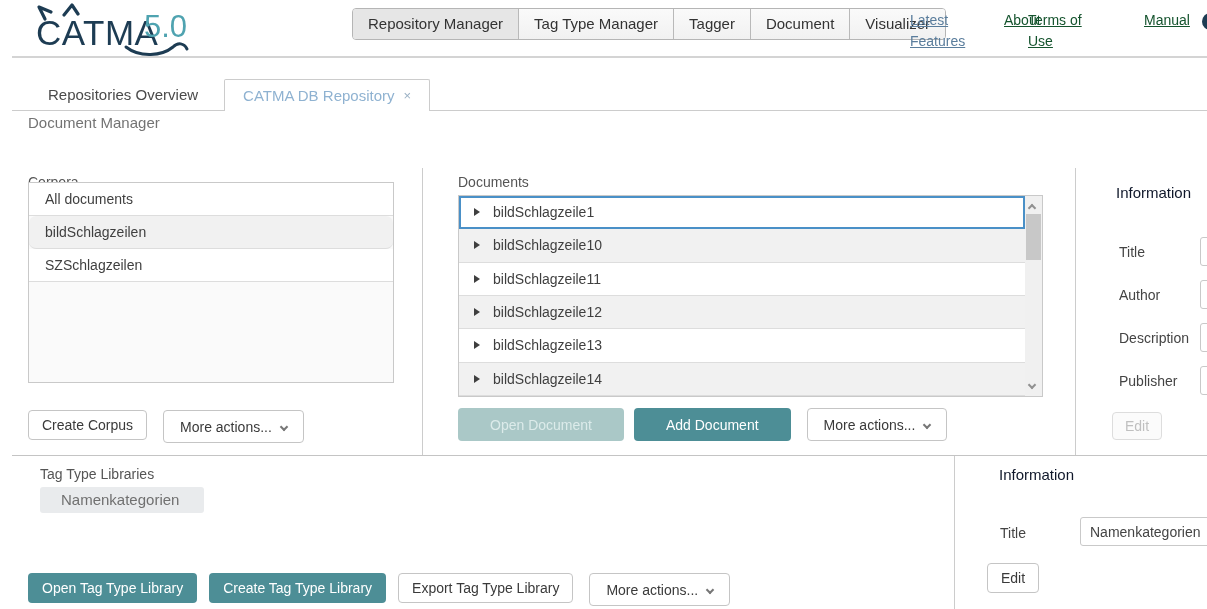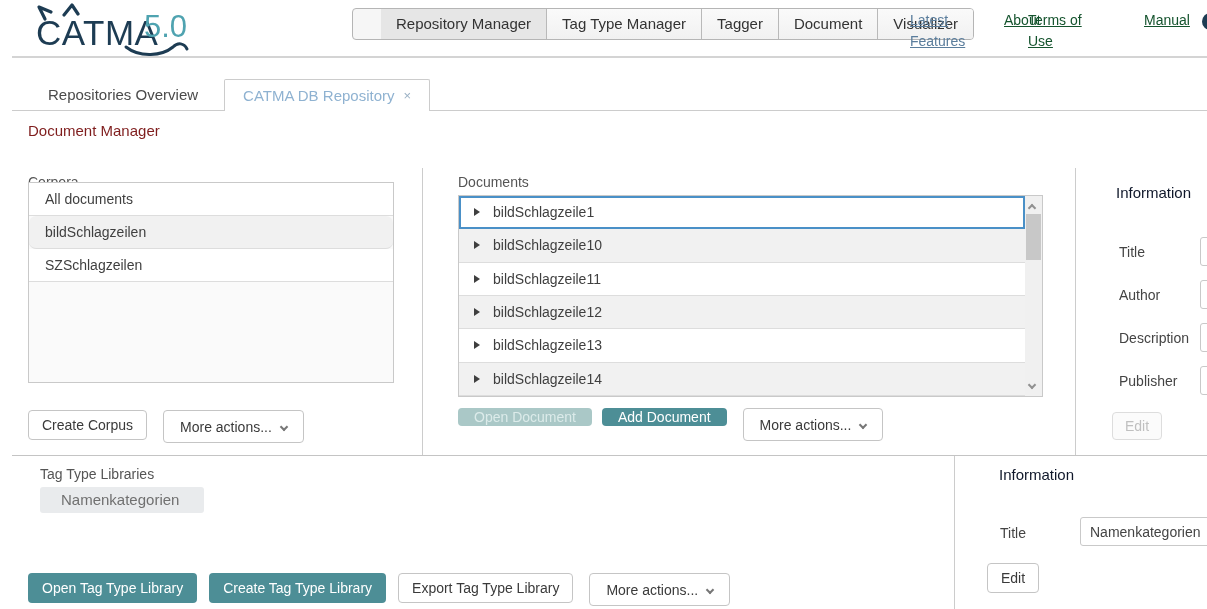--- a/index.html
+++ b/index.html
@@ -6,21 +6,21 @@
   html,body { background:#fff; }
   .screen {
     position:relative; width:1207px; height:609px; overflow:hidden;
     background:#fff; font-family:"Liberation Sans",sans-serif;
     font-size:14px; color:#3a3a3a;margin-left:12px;
   }
   
   .logo { position:absolute; left:6px; top:3px; width:182px; height:54px; }
   .nav-group {
     position:absolute; left:340px; top:8px; height:32px; display:flex;
-    border:1px solid #b5b5b5; border-radius:4px; overflow:hidden; background:#f6f6f6;padding-left:28px;
+    border:1px solid #b5b5b5; border-radius:4px; overflow:hidden; background:#f6f6f6;
   }
   .nav-btn {
     padding:0 15px; line-height:30px; font-size:15px; color:#333;
     background:linear-gradient(#fafafa,#f1f1f1); border:none;
     border-right:1px solid #b9b9b9; cursor:pointer; font-family:inherit;
   }
   .nav-btn:last-child { border-right:none; }
   .nav-btn.active { background:#e6e6e6; }
   .hlink {
     position:absolute; top:10px; font-size:14px; line-height:21px;
@@ -42,35 +42,35 @@
   .tab {
     line-height:31px; padding:0 26px; font-size:15px; color:#4a4a4a; cursor:pointer;
     display:flex; align-items:center; gap:9px; white-space:nowrap;
   }
   .tab.active {
     height:32px; margin-bottom:-1px; background:#fff;
     border:1px solid #ccc; border-bottom:none; border-radius:2px 2px 0 0;
     color:var(--tab-active,#8fb2d1); padding:0 18px;
   }
   .tab-close { font-size:13px; color:#9ab0c4; cursor:pointer; }
-  .page-title { position:absolute; left:16px; top:122px; font-size:15px; color:#7f1d1d; }
+  .page-title { position:absolute; left:16px; top:114px; font-size:15px; color:#737373; }
   
   .sec-label { position:absolute; font-size:14px; color:#555; }
   .chev {
     display:inline-block; width:6px; height:6px; margin-left:9px; margin-bottom:2px;
     border-right:2px solid #777; border-bottom:2px solid #777; transform:rotate(45deg);
   }
   .btn {
     height:33px; padding:0 16px; background:#fff; border:1px solid #c5c5c5;
     border-radius:4px; font-size:14px; color:#3a3a3a; cursor:pointer;
     font-family:inherit; white-space:nowrap;
   }
   .btn.small { height:30px; padding:0 13px; }
   .btn-teal {
-    height:18px; padding:0 16px; background:var(--teal,#4d8e96); border:none;
+    height:33px; padding:0 32px; background:var(--teal,#4d8e96); border:none;
     border-radius:4px; color:#fff; font-size:14px; cursor:pointer; font-family:inherit; white-space:nowrap;
   }
   .btn-teal.small { height:30px; padding:0 14px; }
   .btn-teal.disabled { background:var(--teal-disabled,#aac8c7); color:#dcebea; cursor:default; }
   .btn-edit-disabled {
     padding:5px 12px; background:#fbfbfb; border:1px solid #ddd; border-radius:4px;
     color:#c0c0c0; font-size:14px; font-family:inherit; cursor:default;
   }
   .vdiv { position:absolute; border-left:1px solid #ccc; width:0; }
   .hdiv { position:absolute; border-top:1px solid #c4c4c4; height:0; }

